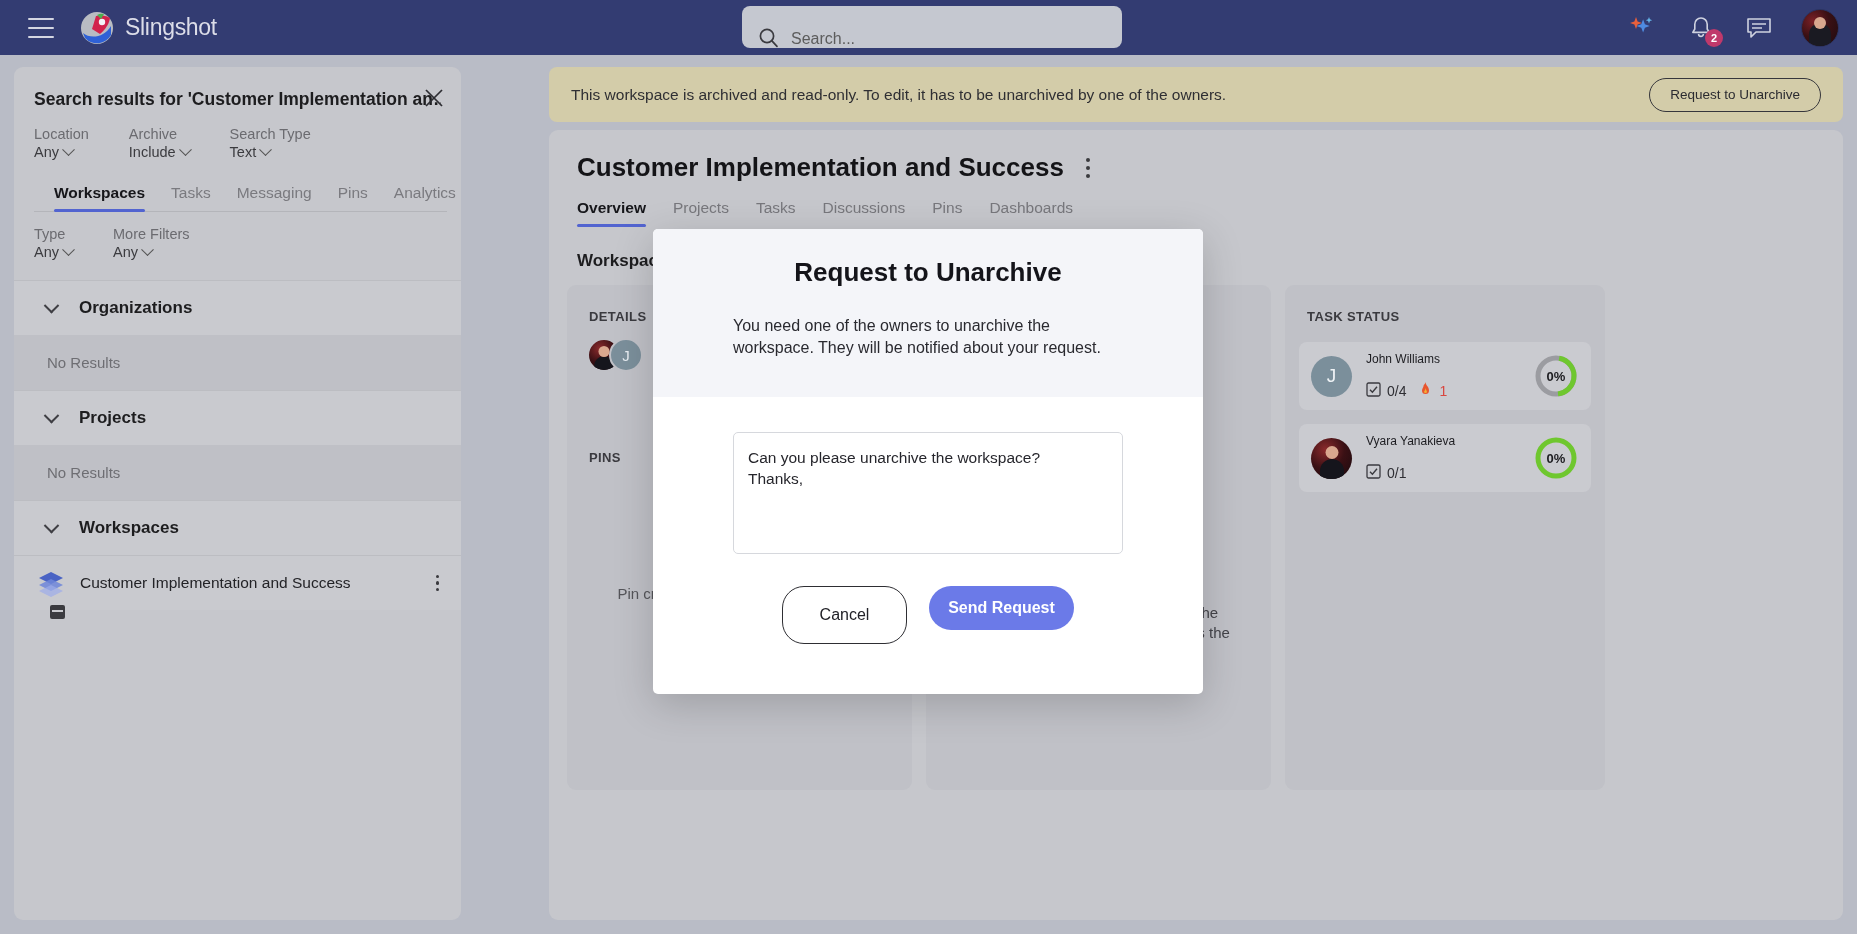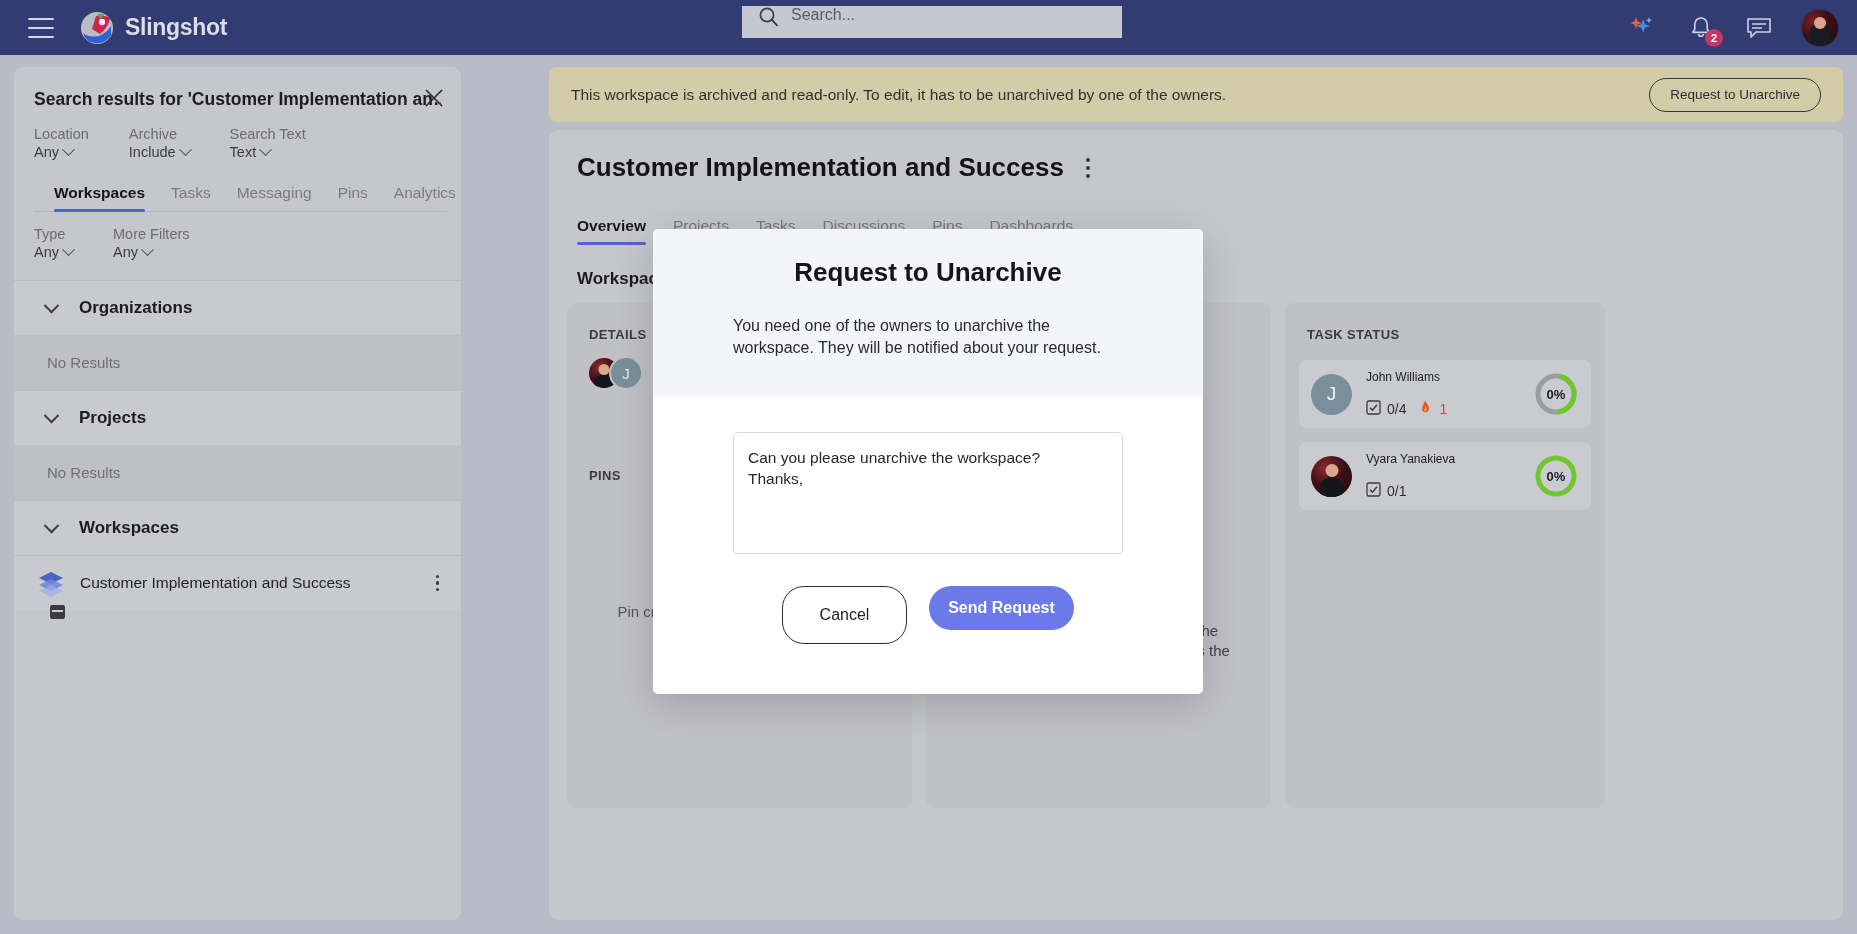--- a/index.html
+++ b/index.html
@@ -18,27 +18,27 @@
   }
   .hamburger {
     width: 26px; height: 20px; margin-left: 28px;
     display: flex; flex-direction: column; justify-content: space-between;
     cursor: pointer;
   }
   .hamburger span { display:block; height: 2px; background: #d4d6e2; border-radius: 1px; }
   .brand { display: flex; align-items: center; margin-left: 26px; cursor: pointer; }
   .brand-logo { width: 34px; height: 34px; position: relative; }
   .brand-name {
-    margin-left: 11px; color: #dcdde8; font-size: 23px; font-weight: bold;
+    margin-left: 11px; color: #dcdde8; font-size: 23px; font-weight: normal;
     letter-spacing: -0.3px;
   }
   .searchwrap {
-    position: absolute; left: 742px; top: 6px; width: 380px; height: 32px;
-    background: #c5c8d0; border-radius: 0;
-    display: flex; align-items: flex-start; cursor: text;
+    position: absolute; left: 742px; top: 6px; width: 380px; height: 42px;
+    background: #c5c8d0; border-radius: 8px;
+    display: flex; align-items: flex-end; cursor: text;
   }
   .searchwrap .sicon { margin-left: 16px; display:flex; }
   .search-input {
     border: none; outline: none; background: transparent;
     font-size: 16px; color: #4a4a4a; margin-left: 12px; width: 300px;
     font-family: "Liberation Sans", sans-serif;
   }
   .search-input::placeholder { color: #5c5c5c; }
   .top-icons {
     position: absolute; right: 18px; top: 0; height: 55px;
@@ -158,21 +158,21 @@
   }
   .ws-panel {
     position: absolute; left: 549px; top: 130px; width: 1294px; height: 790px;
     background: #c6c7cc; border-radius: 9px; overflow: hidden;
   }
   .ws-title-row { display: flex; align-items: center; padding: 22px 0 0 28px; }
   .ws-title { font-size: 26px; font-weight: bold; color: #141417; }
   .ws-kebab { margin-left: 22px; display: flex; flex-direction: column; gap: 4px; cursor: pointer; }
   .ws-kebab i { width: 4px; height: 4px; border-radius: 50%; background: #3a3a3e; display:block; }
   .ws-tabs {
-    display: flex; gap: 27px; padding: 0 0 0 28px; margin-top: 34px;
+    display: flex; gap: 27px; padding: 0 0 0 28px; margin-top: 16px;
   }
   .ws-tab {
     font-size: 15.5px; color: #77777c; padding-bottom: 10px; cursor: pointer; position: relative;
   }
   .ws-tab.active { color: #16161a; font-weight: bold; }
   .ws-tab.active::after {
     content: ""; position: absolute; left: 0; right: 0; bottom: 0;
     height: 3px; background: #5264d0; border-radius: 2px;
   }
   .ws-sub { font-size: 17px; font-weight: bold; color: #1d1d1f; padding: 24px 0 0 28px; }
@@ -366,21 +366,21 @@
       </div>
     </div>
     <div class="filter">
       <div class="filter-label">Archive</div>
       <div class="filter-value">
         <span>Include</span>
         <span class="chev"></span>
       </div>
     </div>
     <div class="filter">
-      <div class="filter-label">Search Text</div>
+      <div class="filter-label">Search Type</div>
       <div class="filter-value">
         <span>Text</span>
         <span class="chev"></span>
       </div>
     </div>
   </div>
 
   <div class="tabs-row">
     <div class="tab active">Workspaces</div>
     <div class="tab">Tasks</div>

